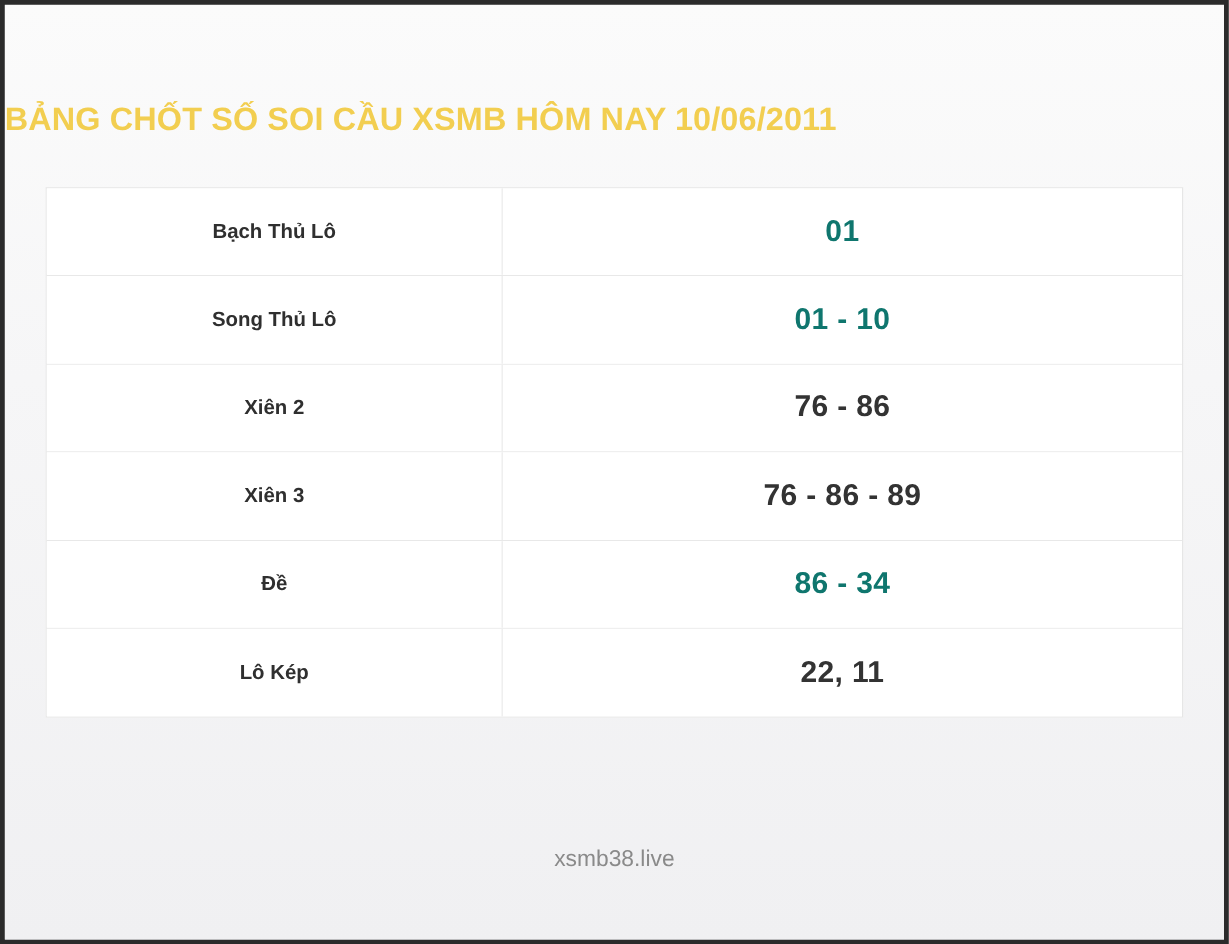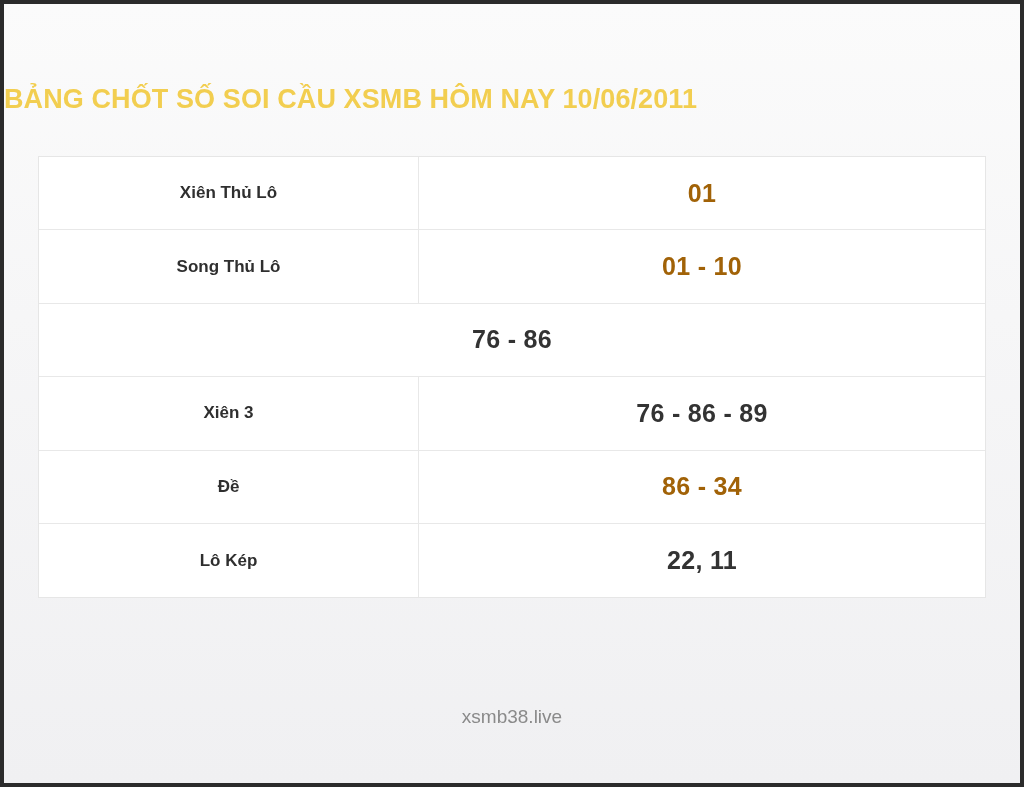--- a/index.html
+++ b/index.html
@@ -79,21 +79,21 @@
     display: flex;
     align-items: center;
     justify-content: center;
     font-size: 25px;
     font-weight: bold;
     color: #333333;
     background: #ffffff;
     letter-spacing: 0.3px;
   }
   .cell-value.highlight {
-    color: #a16207;
+    color: #0f766e;
   }
   .footer {
     position: absolute;
     left: 0;
     top: 702px;
     width: 1016px;
     text-align: center;
     font-size: 19px;
     color: #8a8a8a;
   }
@@ -102,30 +102,31 @@
 <body>
 
 <div class="page-frame">
   <div class="page-inner">
 
     <div class="title">BẢNG CHỐT SỐ SOI CẦU XSMB HÔM NAY 10/06/2011</div>
 
     <div class="table-wrap">
 
       <div class="row">
-        <div class="cell-label">Xiên Thủ Lô</div>
+        <div class="cell-label">Bạch Thủ Lô</div>
         <div class="cell-value highlight">01</div>
       </div>
 
       <div class="row">
         <div class="cell-label">Song Thủ Lô</div>
         <div class="cell-value highlight">01 - 10</div>
       </div>
 
       <div class="row">
+        <div class="cell-label">Xiên 2</div>
         <div class="cell-value">76 - 86</div>
       </div>
 
       <div class="row">
         <div class="cell-label">Xiên 3</div>
         <div class="cell-value">76 - 86 - 89</div>
       </div>
 
       <div class="row">
         <div class="cell-label">Đề</div>

